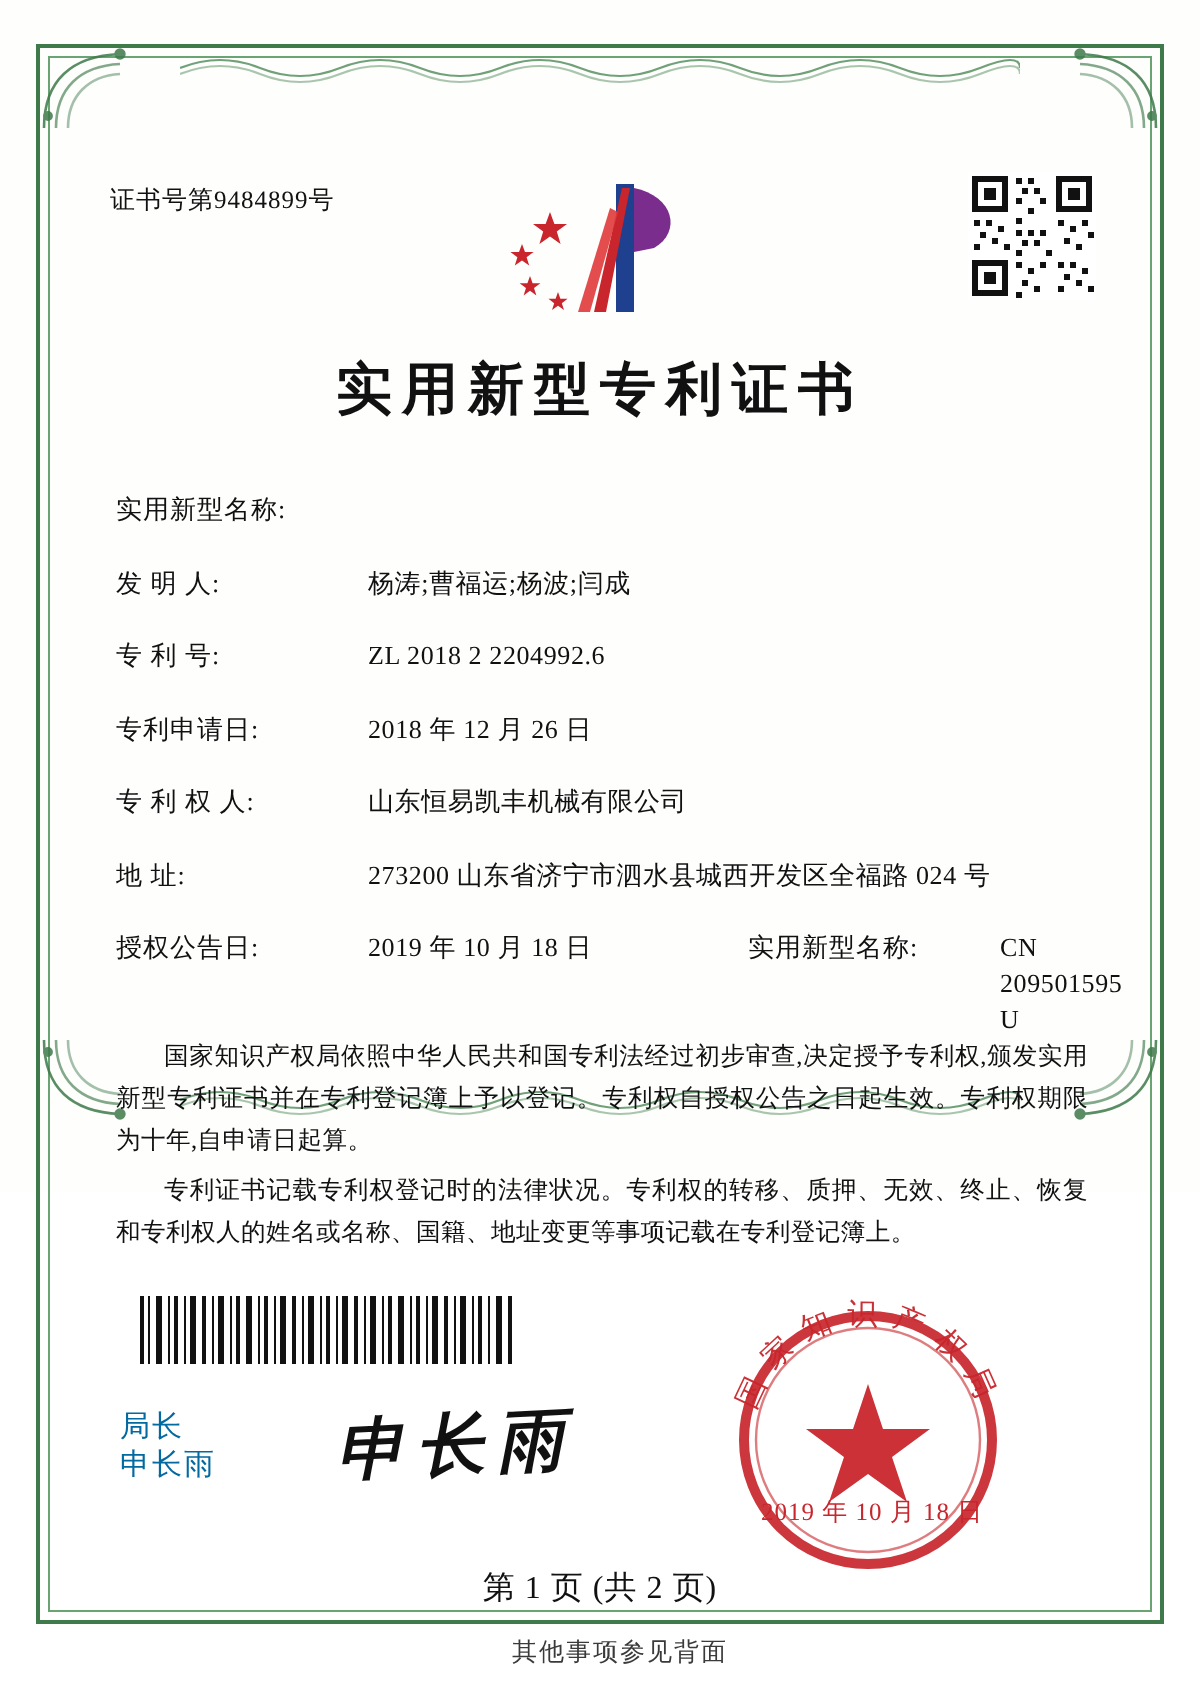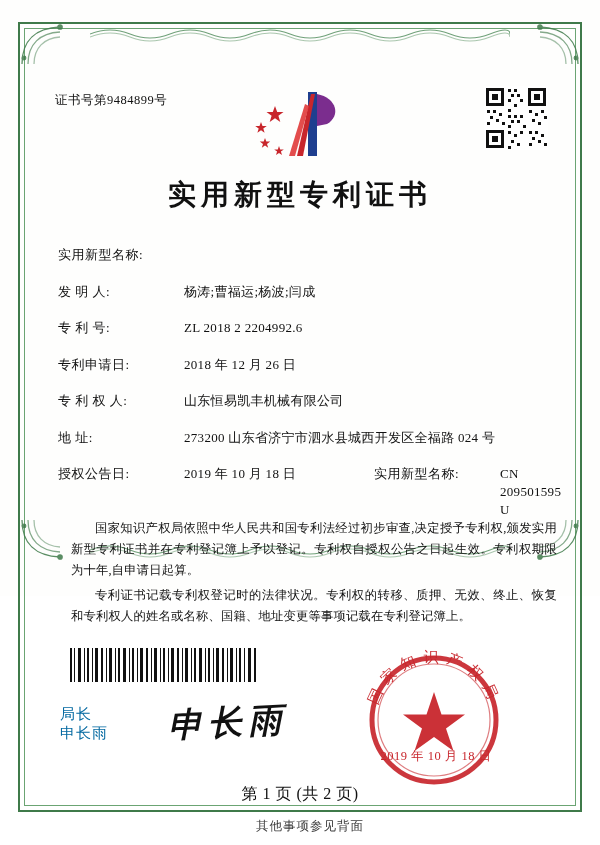--- a/index.html
+++ b/index.html
@@ -137,21 +137,20 @@
   
   .paras {
     position: absolute;
     left: 58px;
     top: 518px;
     width: 486px;
     font-size: 12.3px;
     line-height: 21px;
     text-align: justify;
     color: #111;
-    margin-left: 13px;
   }
   .paras p {
     margin: 0 0 4px 0;
     text-indent: 24px;
     letter-spacing: 0.2px;
   }
 
   
   .barcode {
     position: absolute;

